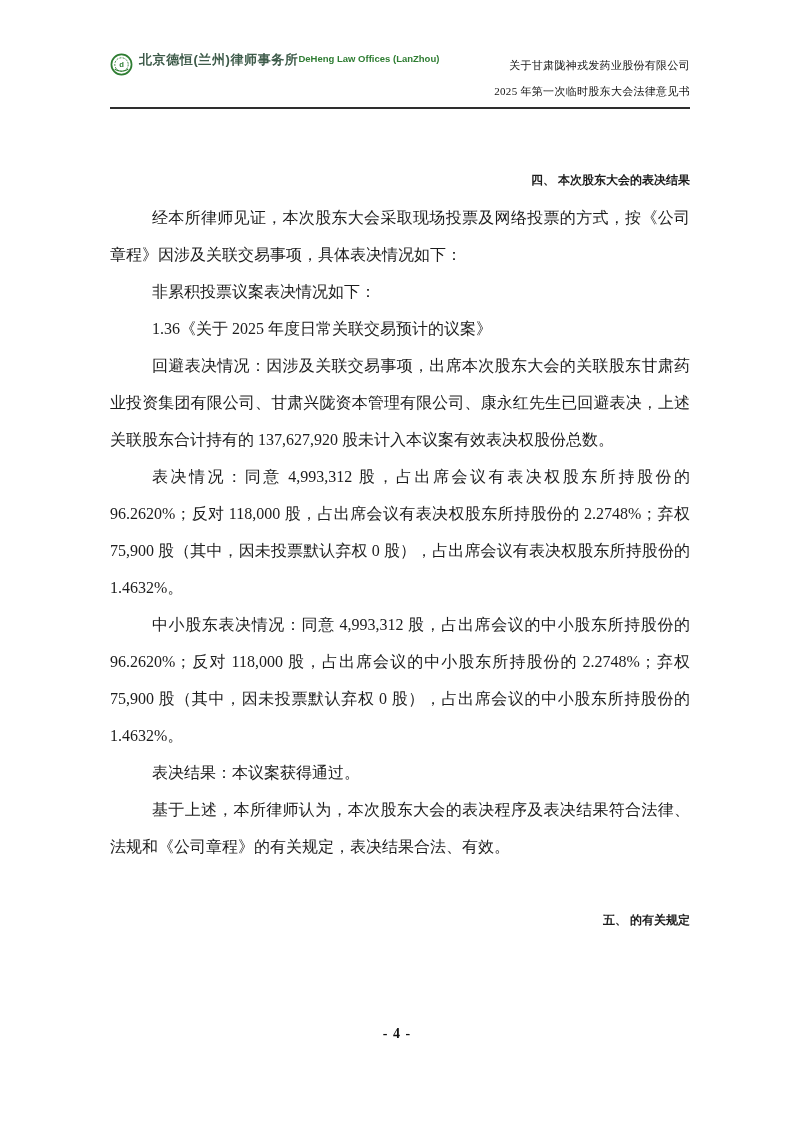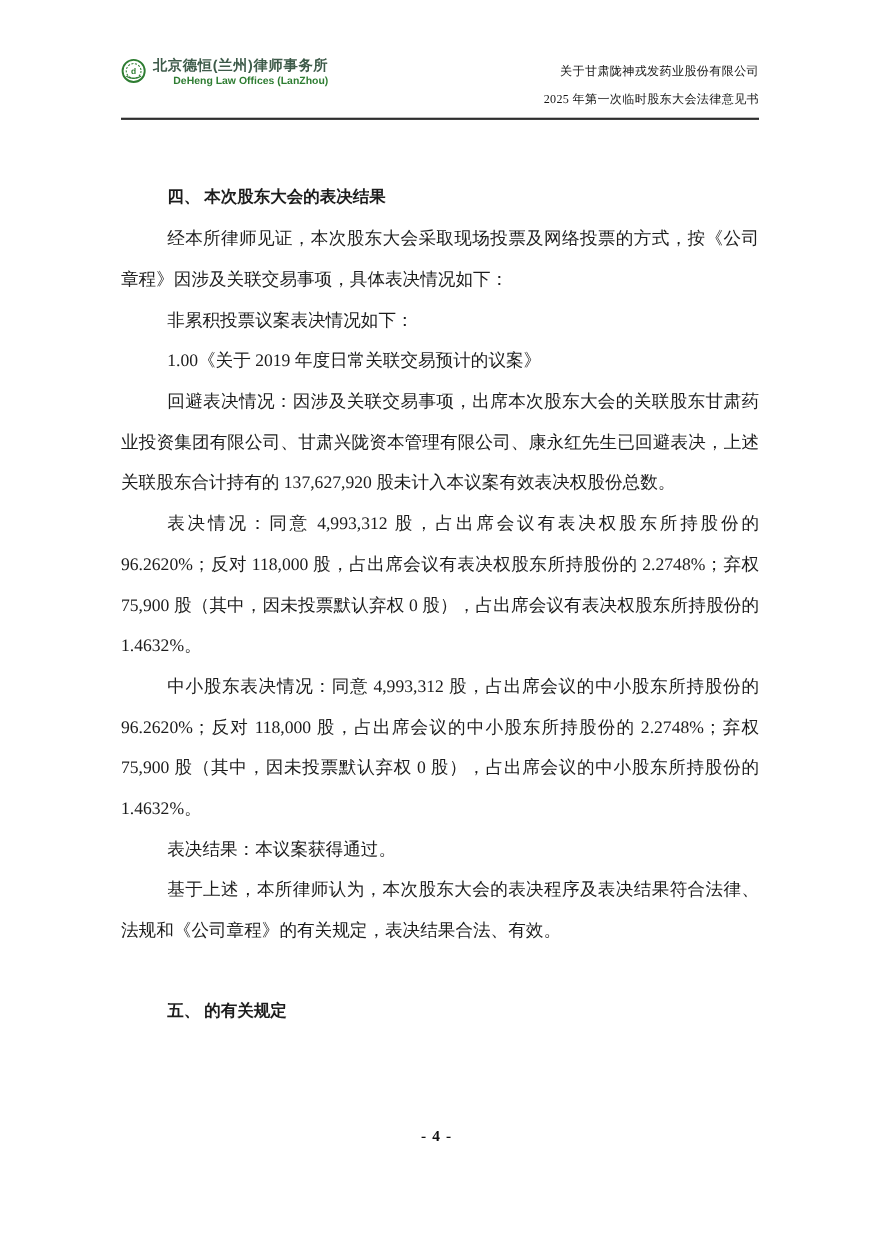--- a/index.html
+++ b/index.html
@@ -9,38 +9,38 @@
     color:#1c1c1c;
     overflow:hidden;
   }
   .page { position:relative; width:794px; height:1122px; background:#fff; }
 
   
   .header { position:absolute; top:52px; left:110px; right:104px;
             display:flex; justify-content:space-between; align-items:flex-start; }
   .firm { display:flex; gap:6px; align-items:flex-start; }
   .firm-logo { width:23px; height:23px; flex:0 0 auto; margin-top:1px; }
-  .firm-text { display:flex; flex-direction:column; }
+  .firm-text { display:flex; flex-direction:row; }
   .firm-cn { font-family:"Liberation Sans","DejaVu Sans",sans-serif;
              font-size:13px; font-weight:bold; letter-spacing:0.6px;
              color:#3d5a49; line-height:15px; }
   .firm-en { font-family:"Liberation Sans","DejaVu Sans",sans-serif;
              font-size:9.5px; font-weight:bold; color:var(--brand,#2e7d32);
              line-height:12px; margin-top:1px;text-align:right; }
   .doc-title { text-align:right; font-size:11px; color:#141414;
                line-height:26px; letter-spacing:0.3px; }
 
   .header-rule { position:absolute; top:107px; left:110px; right:104px;
                  height:2px; background:#2e2e2e; }
 
   
   .doc-body { position:absolute; top:162px; left:110px; right:104px;
               font-size:16px; line-height:37px; text-align:justify; }
-  .doc-body h2 { font-size:15px; font-weight:bold; margin:0 0 0 42px;
-                 text-align:left; }
+  .doc-body h2 { font-size:12px; font-weight:bold; margin:0 0 0 42px;
+                 text-align:right; }
   .doc-body p { margin:0; text-indent:42px; }
   .doc-body p.bold { font-weight:bold; }
   .v-spacer { height:37px; }
 
   
   .page-footer { position:absolute; top:1026px; left:0; right:0;
                  text-align:center; font-size:14px; font-weight:bold;
                  color:#111; letter-spacing:1px; }
 </style>
 </head>
@@ -66,21 +66,21 @@
       <div>2025 年第一次临时股东大会法律意见书</div>
     </div>
   </div>
 
   <div class="header-rule"></div>
 
   <div class="doc-body">
     <h2>四、 本次股东大会的表决结果</h2>
     <p>经本所律师见证，本次股东大会采取现场投票及网络投票的方式，按《公司章程》因涉及关联交易事项，具体表决情况如下：</p>
     <p>非累积投票议案表决情况如下：</p>
-    <p>1.00《关于 2019 年度日常关联交易预计的议案》</p>
+    <p>1.36《关于 2025 年度日常关联交易预计的议案》</p>
     <p>回避表决情况：因涉及关联交易事项，出席本次股东大会的关联股东甘肃药业投资集团有限公司、甘肃兴陇资本管理有限公司、康永红先生已回避表决，上述关联股东合计持有的 137,627,920 股未计入本议案有效表决权股份总数。</p>
     <p>表决情况：同意 4,993,312 股，占出席会议有表决权股东所持股份的 96.2620%；反对 118,000 股，占出席会议有表决权股东所持股份的 2.2748%；弃权 75,900 股（其中，因未投票默认弃权 0 股），占出席会议有表决权股东所持股份的 1.4632%。</p>
     <p>中小股东表决情况：同意 4,993,312 股，占出席会议的中小股东所持股份的 96.2620%；反对 118,000 股，占出席会议的中小股东所持股份的 2.2748%；弃权 75,900 股（其中，因未投票默认弃权 0 股），占出席会议的中小股东所持股份的 1.4632%。</p>
     <p>表决结果：本议案获得通过。</p>
     <p>基于上述，本所律师认为，本次股东大会的表决程序及表决结果符合法律、法规和《公司章程》的有关规定，表决结果合法、有效。</p>
 
     <div class="v-spacer"></div>
 
     <h2>五、 的有关规定</h2>
   </div>

